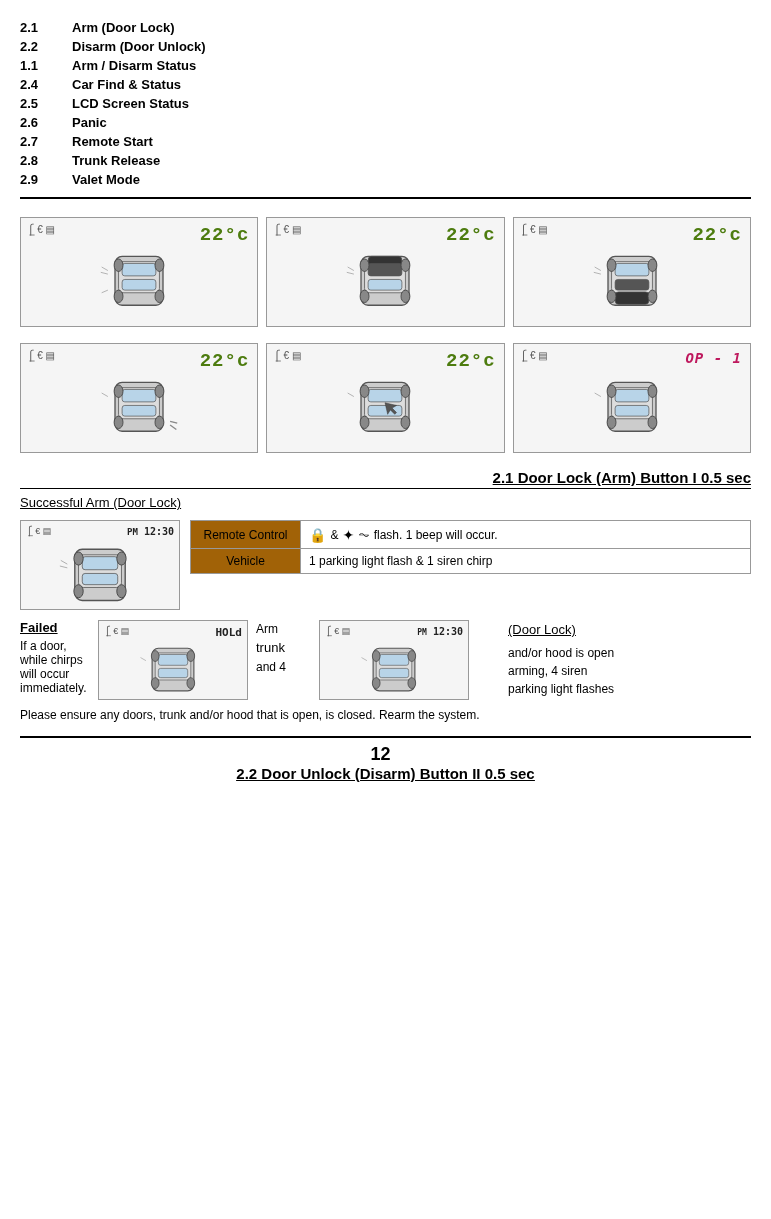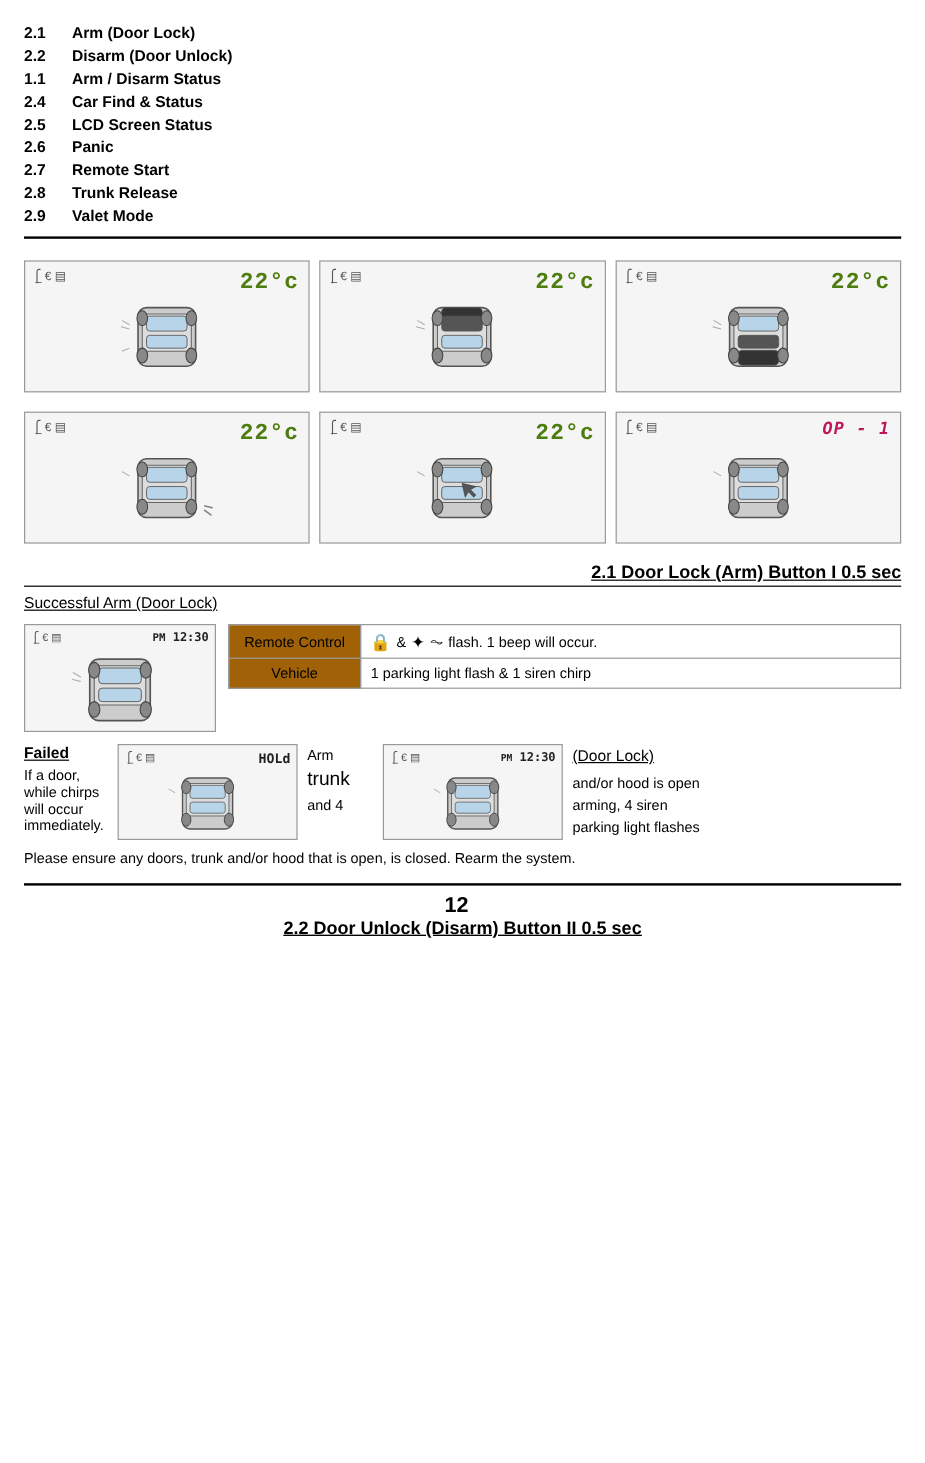--- a/index.html
+++ b/index.html
@@ -12,21 +12,21 @@
       min-height: 1219px;
       padding: 10px 20px;
     }
     .toc {
       margin-bottom: 18px;
       padding: 8px 0;
       border-bottom: 2px solid #000;
     }
     .toc-item {
       display: flex;
-      gap: 12px;
+      gap: 24px;
       padding: 2px 0;
       font-weight: bold;
       font-size: 13px;
     }
     .toc-num { min-width: 28px; }
 
     .car-grid {
       display: grid;
       grid-template-columns: repeat(3, 1fr);
       gap: 8px;
@@ -163,20 +163,21 @@
       border: 1px solid #999;
       background: #f5f5f5;
       width: 150px;
       height: 80px;
       position: relative;
     }
     .failed-right-text {
       font-size: 12px;
       line-height: 1.5;
       width: 120px;
+      margin-left: 31px;
     }
 
     .notice-text {
       font-size: 12px;
       margin: 6px 0 10px 0;
       line-height: 1.5;
     }
 
     
     .bottom-section {
@@ -481,21 +482,21 @@
         <ellipse cx="22" cy="22" rx="5" ry="7" fill="#888" stroke="#444" stroke-width="1"></ellipse>
         <ellipse cx="68" cy="22" rx="5" ry="7" fill="#888" stroke="#444" stroke-width="1"></ellipse>
         <ellipse cx="22" cy="57" rx="5" ry="7" fill="#888" stroke="#444" stroke-width="1"></ellipse>
         <ellipse cx="68" cy="57" rx="5" ry="7" fill="#888" stroke="#444" stroke-width="1"></ellipse>
         <line x1="10" y1="28" x2="3" y2="24" stroke="#aaa" stroke-width="1"></line>
       </svg>
     </div>
   </div>
   <div class="failed-mid-text">
     <div style="font-size:12px;">Arm</div>
-    <div style="font-size:16px;">trunk</div>
+    <div style="font-size:13px;">trunk</div>
     <div style="font-size:12px;">and 4</div>
   </div>
 
   <div class="failed-right-img">
     <div style="position:absolute;top:5px;left:5px;font-size:9px;color:#555;">⎧̲ € ▤</div>
     <div style="position:absolute;top:5px;right:5px;font-size:10px;font-weight:bold;font-family:monospace;color:#222;"><span style="font-size:8px;">PM</span> <span>12:30</span></div>
     <div style="position:absolute;top:20px;left:5px;right:5px;bottom:5px;display:flex;align-items:center;justify-content:center;">
       <svg viewBox="0 0 90 75" width="120" height="58" xmlns="http://www.w3.org/2000/svg">
         <rect x="18" y="12" width="54" height="55" rx="8" fill="#ccc" stroke="#555" stroke-width="1.5"></rect>
         <rect x="22" y="18" width="46" height="35" rx="5" fill="#ddd" stroke="#666" stroke-width="1"></rect>

